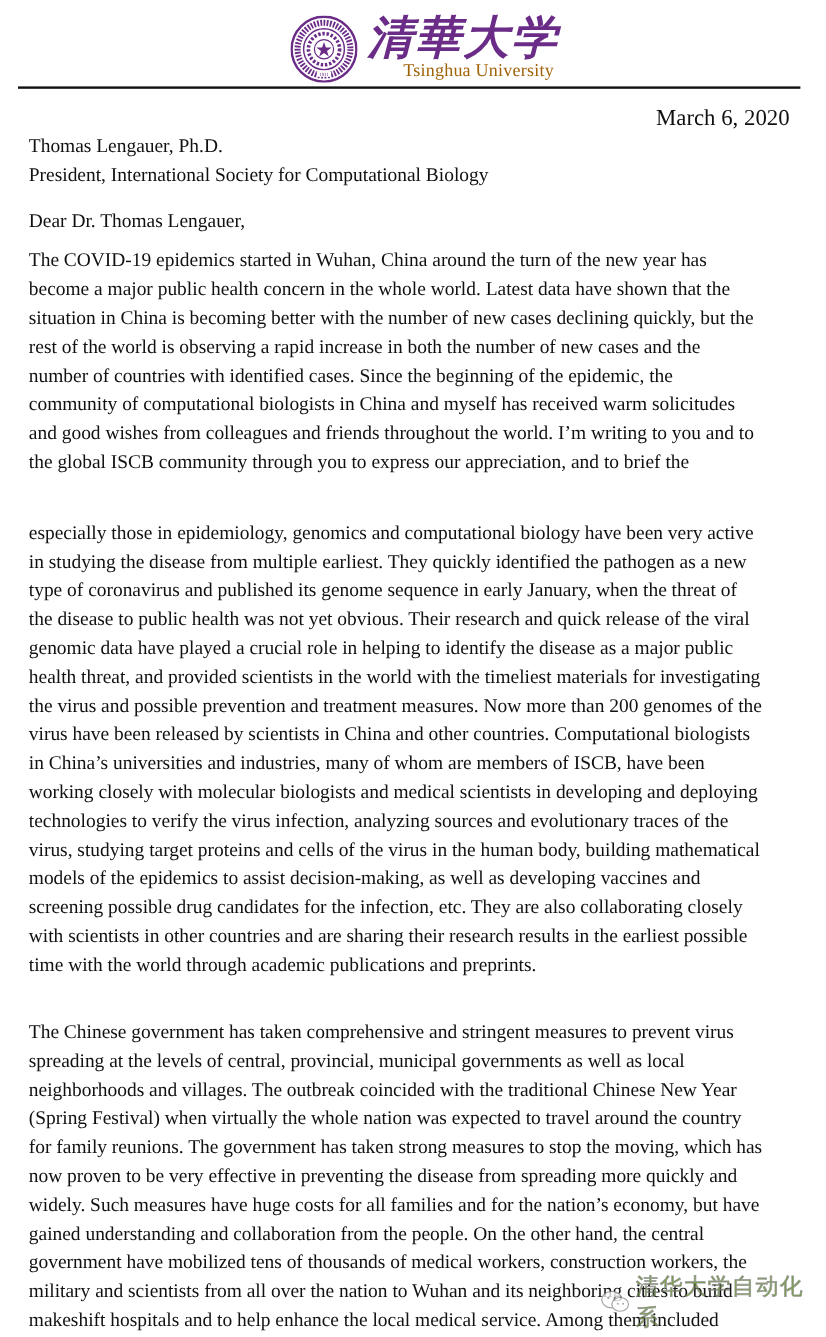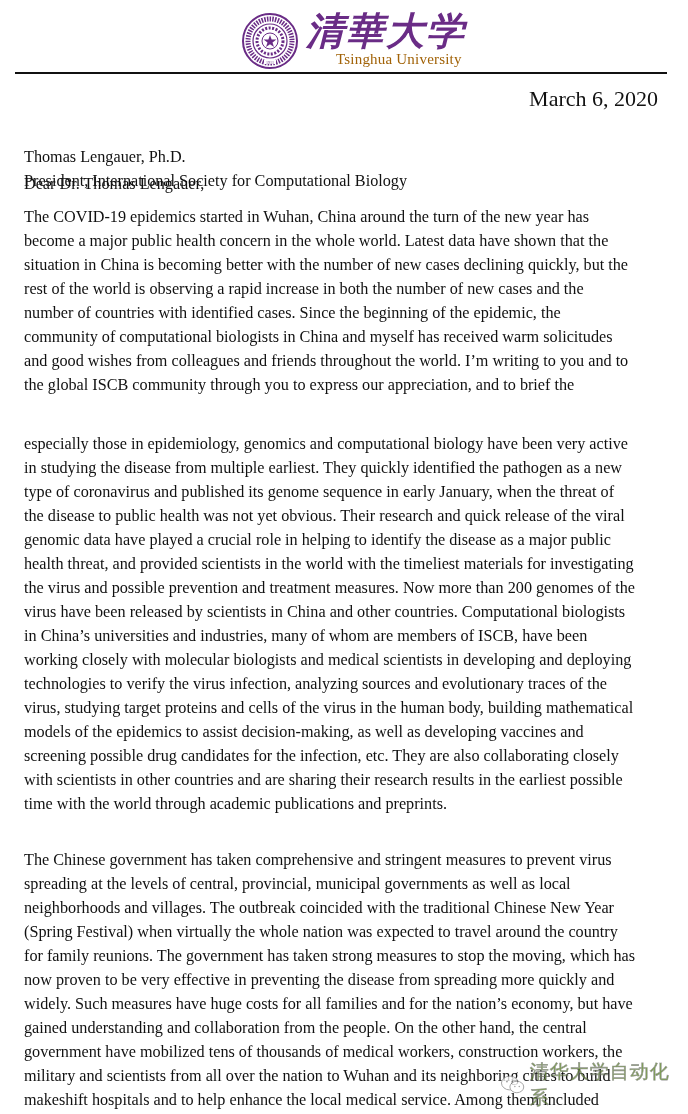--- a/index.html
+++ b/index.html
@@ -56,32 +56,32 @@
       left: 15px;
       top: 72px;
       width: 652px;
       height: 1.5px;
       background: #111111;
     }
     .date {
       position: absolute;
       right: 30px;
       top: 88px;
-      font-size: 22px;
+      font-size: 19px;
       line-height: 22px;
     }
     .text-block {
       position: absolute;
       left: 24px;
       font-size: 16.2px;
       line-height: 24px;
       white-space: nowrap;
     }
     .line { display: block; }
-    .addr { top: 110px; margin-top: 35px; }
+    .addr { top: 110px; }
     .salutation { top: 172px; }
     .p1 { top: 205px; }
     .p2 { top: 432px; }
     .p3 { top: 848px; }
     .watermark {
       position: absolute;
       left: 500px;
       top: 1070px;
       height: 30px;
       display: flex;

